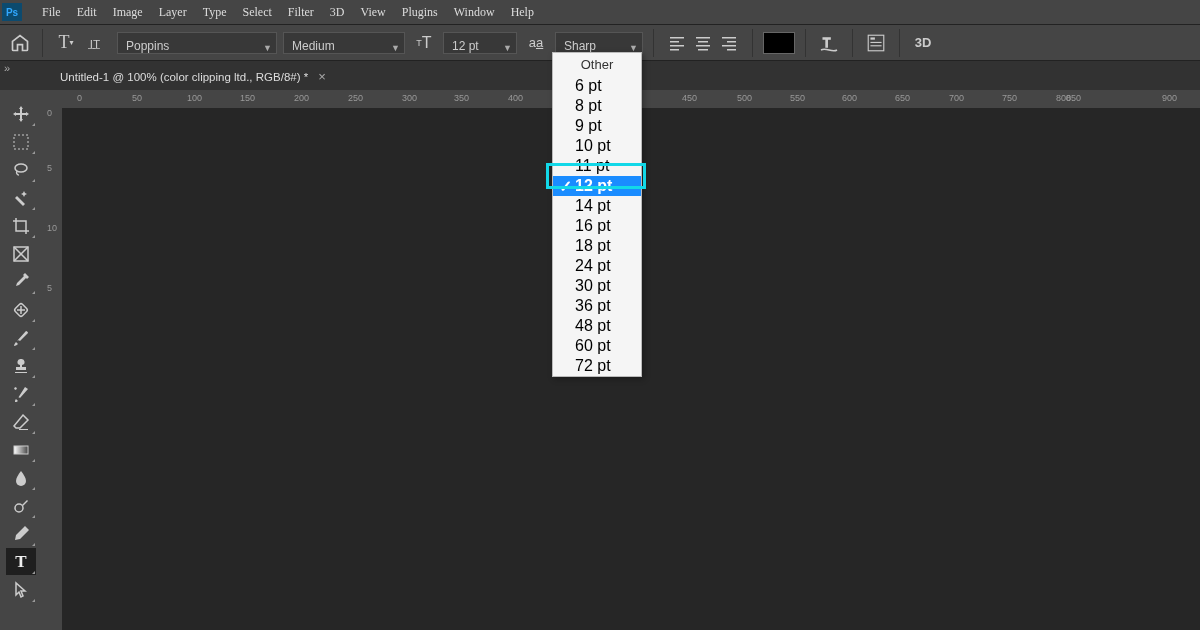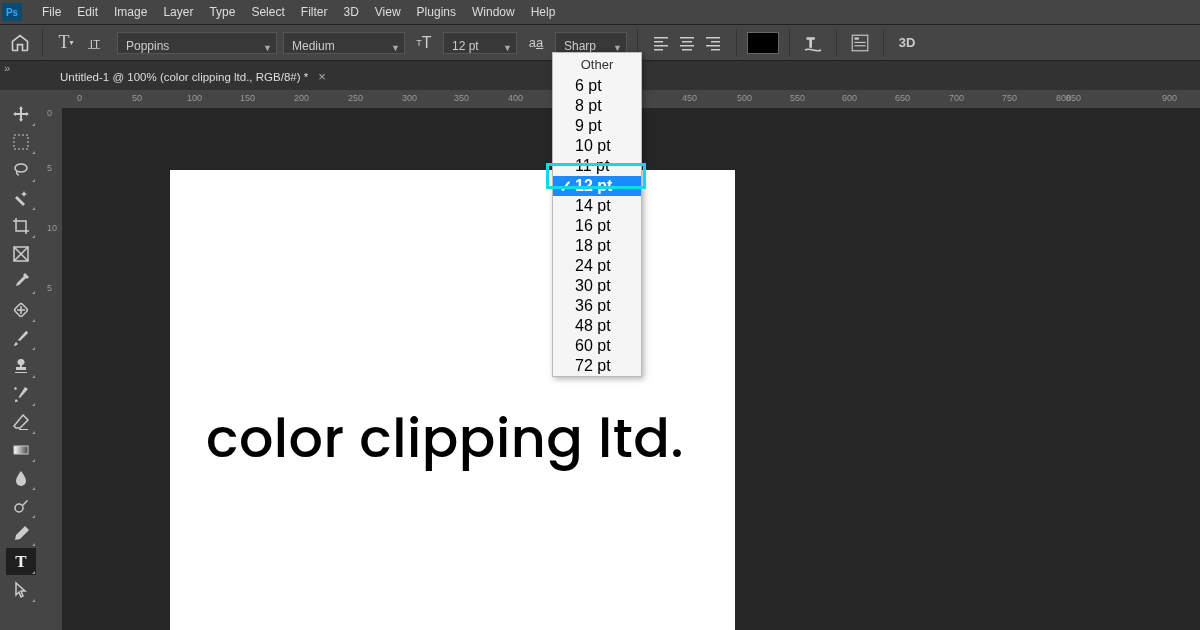--- a/index.html
+++ b/index.html
@@ -1,28 +1,28 @@
 <!DOCTYPE html>
 <html><head>
 <meta charset="utf-8">
 <style>
 *{margin:0;padding:0;box-sizing:border-box;font-family:Arial,sans-serif;}
 body{background:#323232;width:1200px;height:630px;overflow:hidden;position:relative;}
 .menubar{background:#454545;height:24px;display:flex;align-items:center;padding-left:2px;color:#ddd;font-size:12px;}
 .ps-logo{width:20px;height:18px;background:#0c4a6e;color:#31a8ff;display:flex;align-items:center;justify-content:center;font-size:10px;font-weight:bold;margin-right:12px;}
-.menu-item{padding:0 8px;cursor:pointer;}
+.menu-item{padding:0 8px;cursor:pointer;font-family:Liberation Serif, serif;}
 .optbar{background:#454545;height:36px;display:flex;align-items:center;padding-left:8px;gap:6px;border-top:1px solid #222;}
 .home-icon{width:24px;height:24px;display:flex;align-items:center;justify-content:center;color:#ccc;}
 .opt-icon{width:26px;height:26px;display:flex;align-items:center;justify-content:center;color:#ccc;font-size:16px;}
 .opt-divider{width:1px;height:28px;background:#333;margin:0 4px;}
 .dropdown{background:#383838;border:1px solid #555;height:22px;display:flex;align-items:flex-end;padding:0 4px 0 8px;color:#ccc;font-size:12px;}
 .dropdown.font{width:160px;}
 .dropdown.weight{width:122px;}
 .dropdown.size{width:74px;}
-.dropdown.aa{width:72px;}
+.dropdown.aa{width:88px;}
 .chev{margin-left:auto;font-size:9px;color:#aaa;}
 .color-swatch{width:32px;height:22px;background:#000;border:1px solid #666;}
 .tab-row{background:#323232;height:30px;display:flex;align-items:flex-end;padding-left:50px;border-top:1px solid #222;}
 .expand-tab{position:absolute;left:0;top:60px;width:14px;height:16px;color:#aaa;font-size:11px;display:flex;align-items:center;justify-content:center;}
 .doc-tab{background:#323232;color:#ddd;font-size:11.5px;padding:6px 10px;display:flex;align-items:center;gap:10px;}
 .doc-tab .close{color:#aaa;font-size:13px;}
 .toolbar{position:absolute;left:0;top:90px;width:42px;background:#454545;height:540px;display:flex;flex-direction:column;align-items:center;padding-top:10px;gap:1px;}
 .tool{width:30px;height:27px;display:flex;align-items:center;justify-content:center;color:#ccc;font-size:15px;position:relative;}
 .tool.active{background:#1f1f1f;}
 .tool .corner{position:absolute;bottom:1px;right:1px;width:0;height:0;border-left:3px solid transparent;border-bottom:3px solid #999;}
@@ -297,23 +297,20 @@
     <span style="left:994px">800</span>
     <span style="left:1004px">850</span>
     <span style="left:1100px">900</span>
   </div>
   <div class="ruler-v">
     <span style="top:0px">0</span>
     <span style="top:55px">5</span>
     <span style="top:115px">10</span>
     <span style="top:175px">5</span>
   </div>
-  <div class="canvas">
-    <div class="canvas-text">color clipping ltd.</div>
-  </div>
 </div>
 
 <div class="size-dropdown">
   <div class="size-header">Other</div>
   <div class="size-item">6 pt</div>
   <div class="size-item">8 pt</div>
   <div class="size-item">9 pt</div>
   <div class="size-item">10 pt</div>
   <div class="size-item">11 pt</div>
   <div class="size-item sel">12 pt</div>

